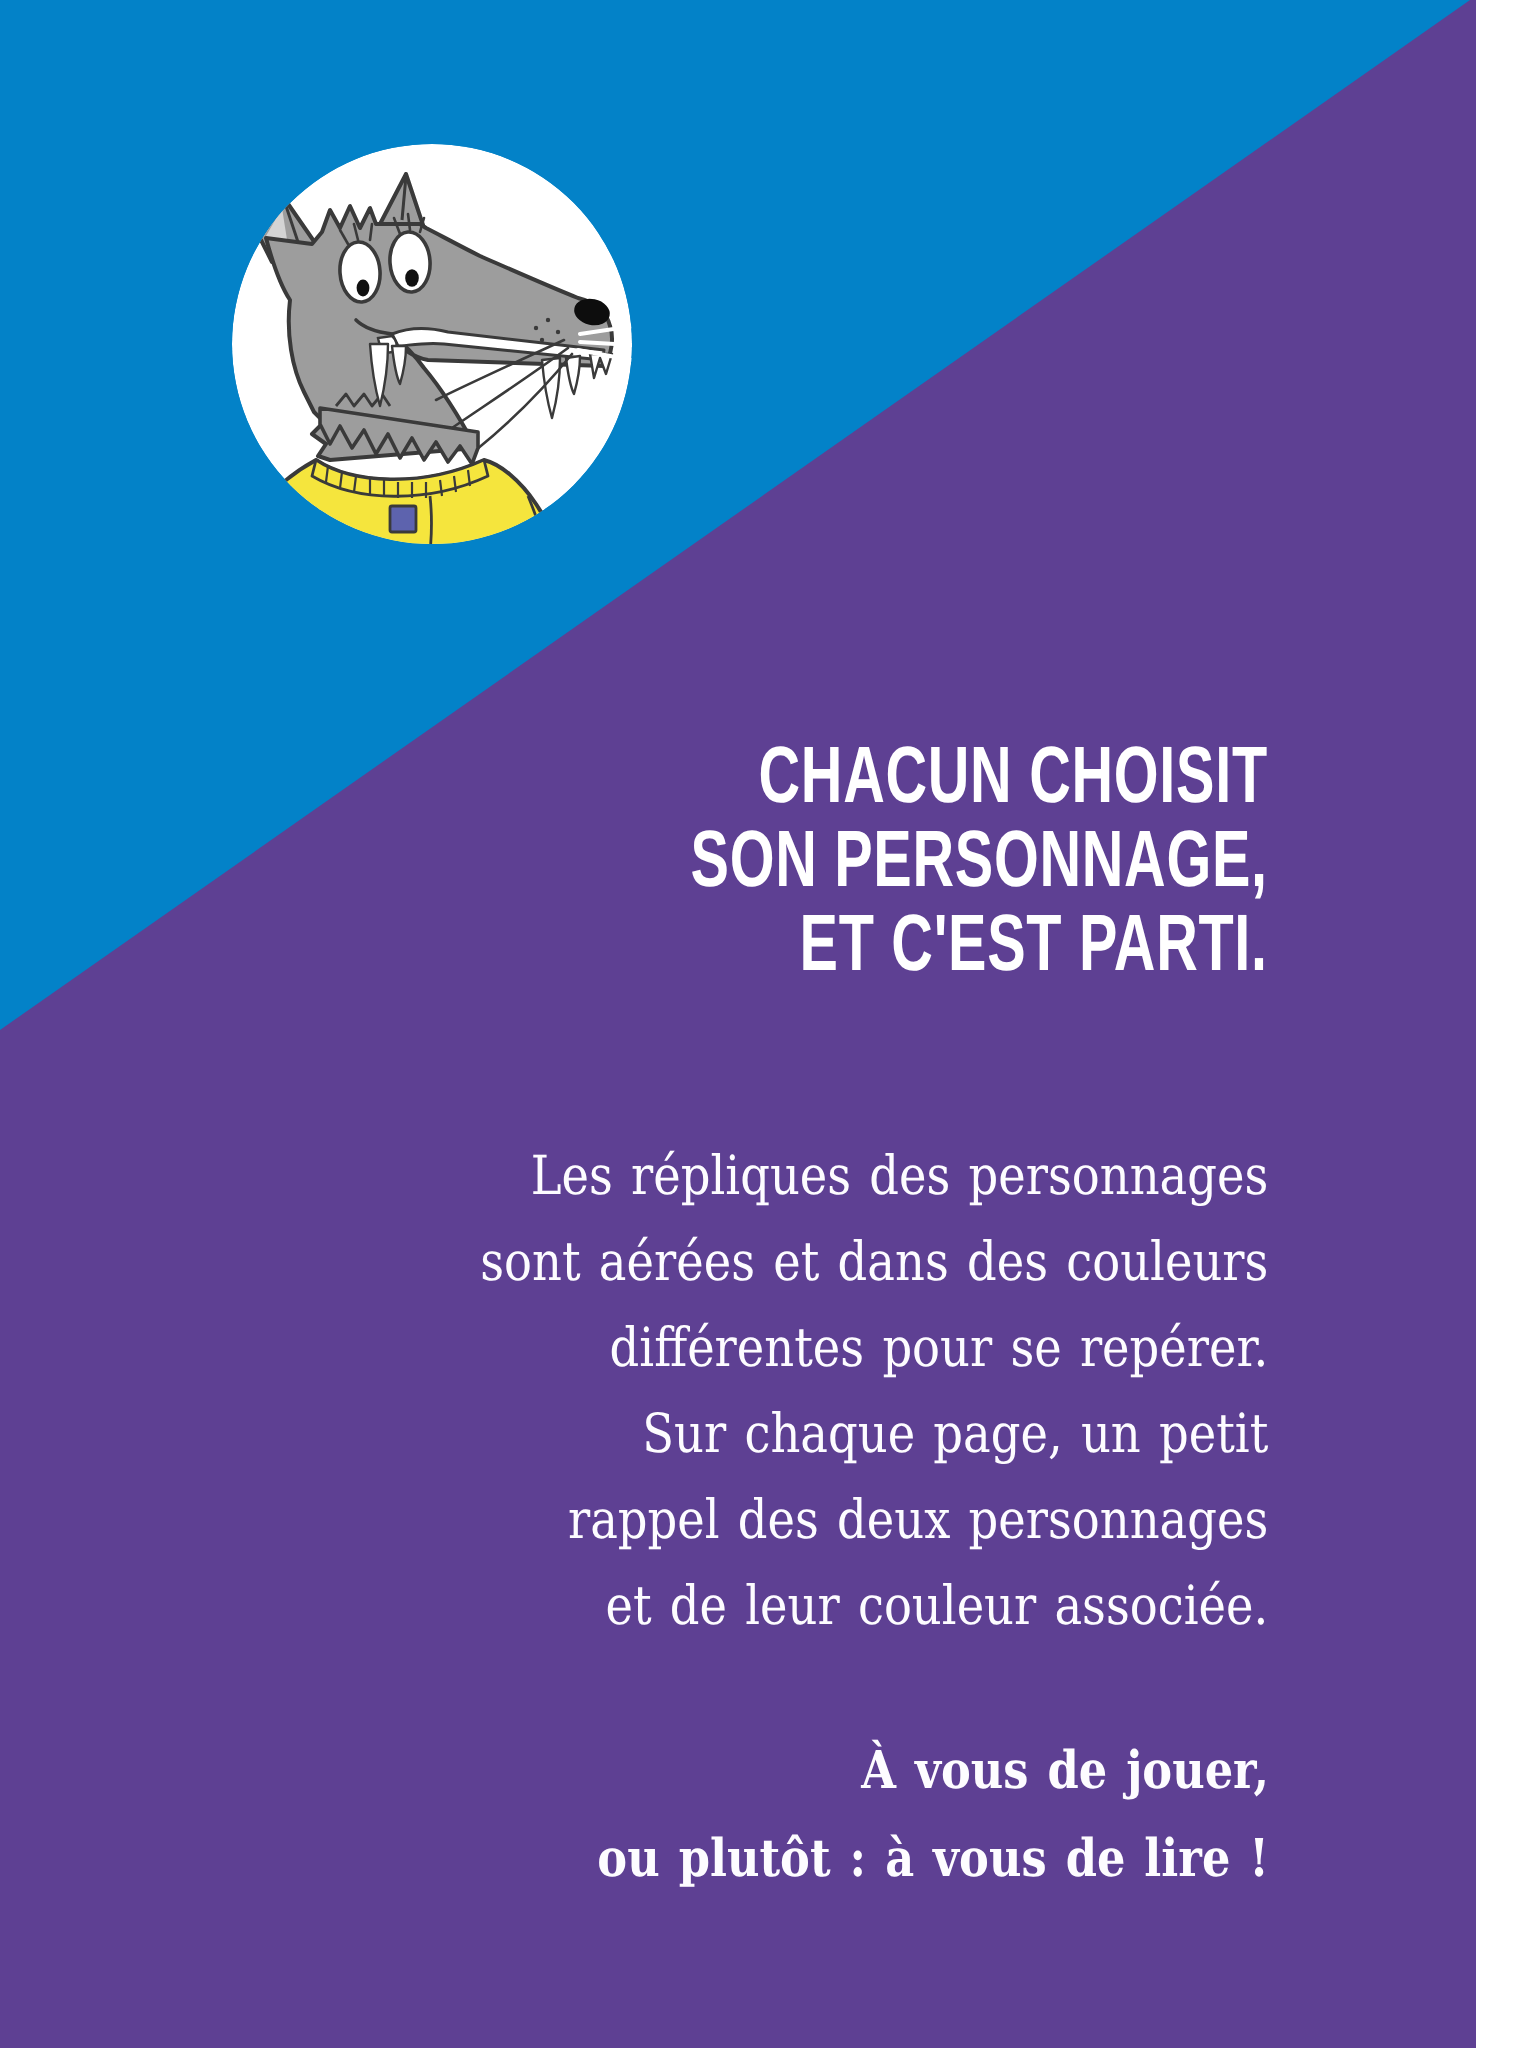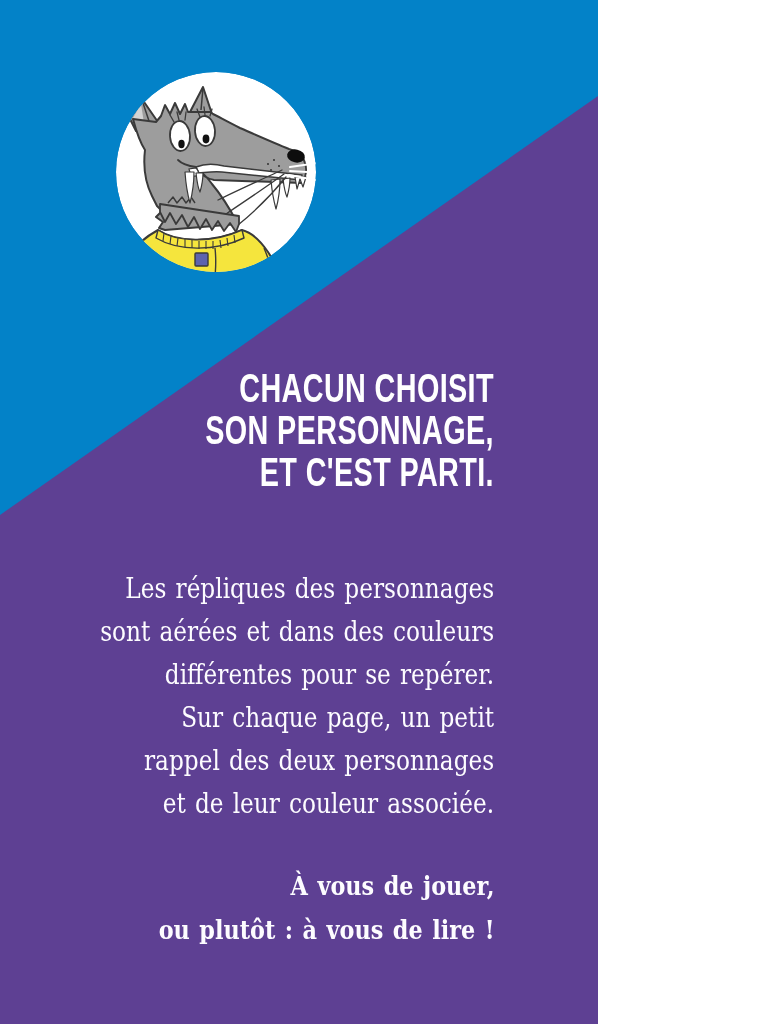--- a/index.html
+++ b/index.html
@@ -1,18 +1,18 @@
 <!DOCTYPE html>
 <html><head>
 <meta charset="utf-8">
 <style>
   html,body{margin:0;padding:0;}
   .page{
     position:relative;
-    width:598px;height:1024px;
+    width:738px;height:1024px;
     background:#5e4093;
     overflow:hidden;
     font-family:"DejaVu Serif","Liberation Serif",serif;
   }
   .blue-triangle{
     position:absolute;inset:0;
     background:#0382c8;
     clip-path:polygon(0 0,735px 0,0 515px);
   }
   .avatar{

